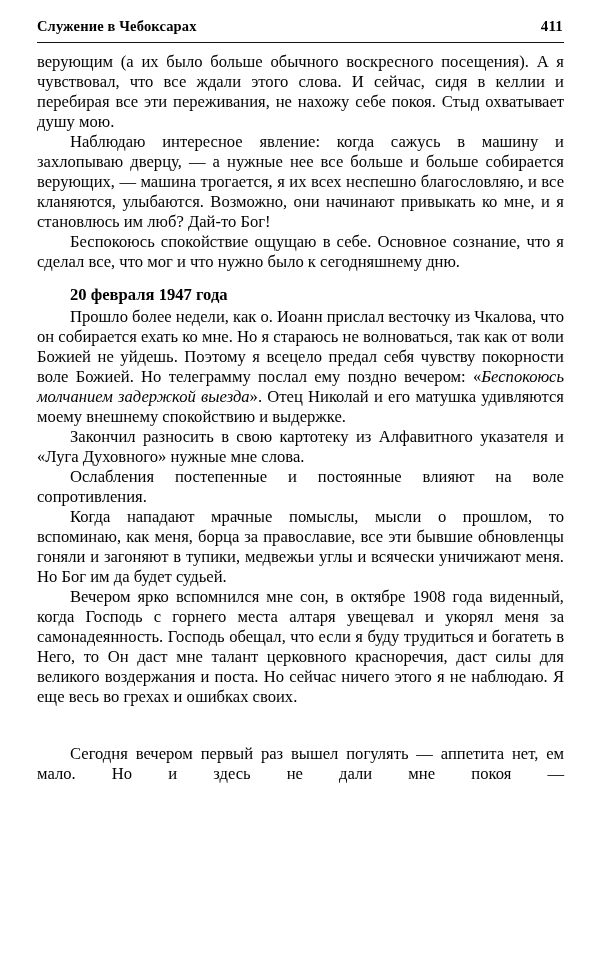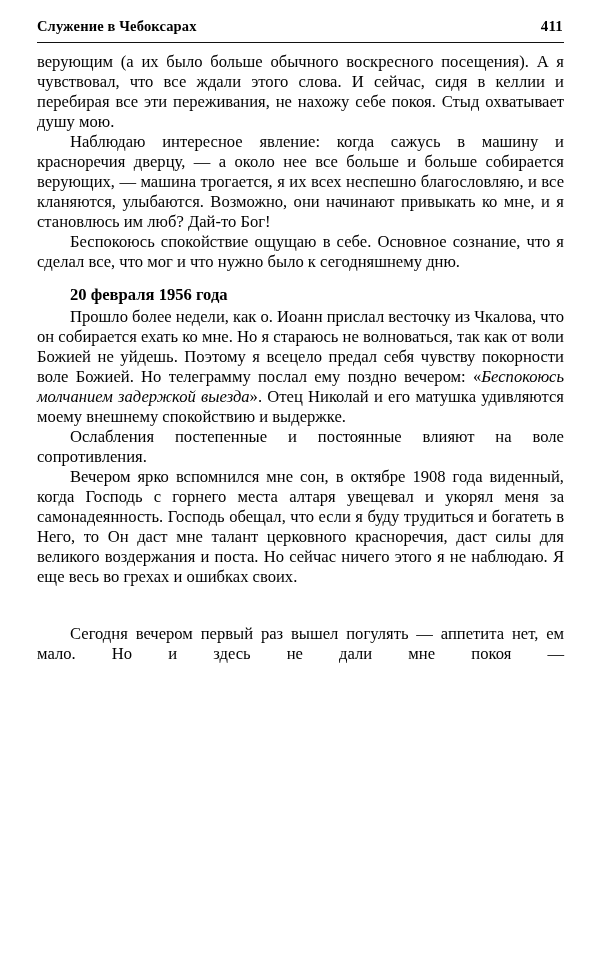--- a/index.html
+++ b/index.html
@@ -114,30 +114,32 @@
   <div class="running-head">
     <span class="running-head-title">Служение в Чебоксарах</span>
     <span class="running-head-folio">411</span>
   </div>
   <div class="head-rule"></div>
 
   <div class="textblock">
 
     <p class="para runon justify-left-last">верующим (а их было больше обычного воскресного посещения). А я чувствовал, что все ждали этого слова. И сейчас, сидя в келлии и перебирая все эти переживания, не нахожу себе покоя. Стыд охватывает душу мою.</p>
 
-    <p class="para justify-left-last">Наблюдаю интересное явление: когда сажусь в машину и красноречия дверцу, — а около нее все больше и больше собирается верующих, — машина трогается, я их всех неспешно благословляю, и все кланяются, улыбаются. Возможно, они начинают привыкать ко мне, и я становлюсь им люб? Дай-то Бог!</p>
+    <p class="para justify-left-last">Наблюдаю интересное явление: когда сажусь в машину и захлопываю дверцу, — а нужные нее все больше и больше собирается верующих, — машина трогается, я их всех неспешно благословляю, и все кланяются, улыбаются. Возможно, они начинают привыкать ко мне, и я становлюсь им люб? Дай-то Бог!</p>
 
     <p class="para justify-left-last">Беспокоюсь спокойствие ощущаю в себе. Основное сознание, что я сделал все, что мог и что нужно было к сегодняшнему дню.</p>
 
-    <p class="date-heading">20 февраля 1956 года</p>
+    <p class="date-heading">20 февраля 1947 года</p>
 
     <p class="para justify-left-last"><span>Прошло более недели, как о. Иоанн прислал весточку из Чкалова, что он собирается ехать ко мне. Но я стараюсь не волноваться, так как от воли Божией не уйдешь. Поэтому я всецело предал себя чувству покорности воле Божией. Но телеграмму послал ему поздно вечером: «</span><em class="telegram">Беспокоюсь молчанием задержкой выезда</em><span>». Отец Николай и его матушка удивляются моему внешнему спокойствию и выдержке.</span></p>
 
+    <p class="para justify-left-last">Закончил разносить в свою картотеку из Алфавитного указателя и «Луга Духовного» нужные мне слова.</p>
 
     <p class="para justify-left-last">Ослабления постепенные и постоянные влияют на воле сопротивления.</p>
 
+    <p class="para justify-left-last">Когда нападают мрачные помыслы, мысли о прошлом, то вспоминаю, как меня, борца за православие, все эти бывшие обновленцы гоняли и загоняют в тупики, медвежьи углы и всячески уничижают меня. Но Бог им да будет судьей.</p>
 
     <p class="para justify-left-last">Вечером ярко вспомнился мне сон, в октябре 1908 года виденный, когда Господь с горнего места алтаря увещевал и укорял меня за самонадеянность. Господь обещал, что если я буду трудиться и богатеть в Него, то Он даст мне талант церковного красноречия, даст силы для великого воздержания и поста. Но сейчас ничего этого я не наблюдаю. Я еще весь во грехах и ошибках своих.</p>
 
     <p class="para justify-all">Сегодня вечером первый раз вышел погулять — аппетита нет, ем мало. Но и здесь не дали мне покоя —</p>
 
   </div>
 </div>
 
 </body></html>

